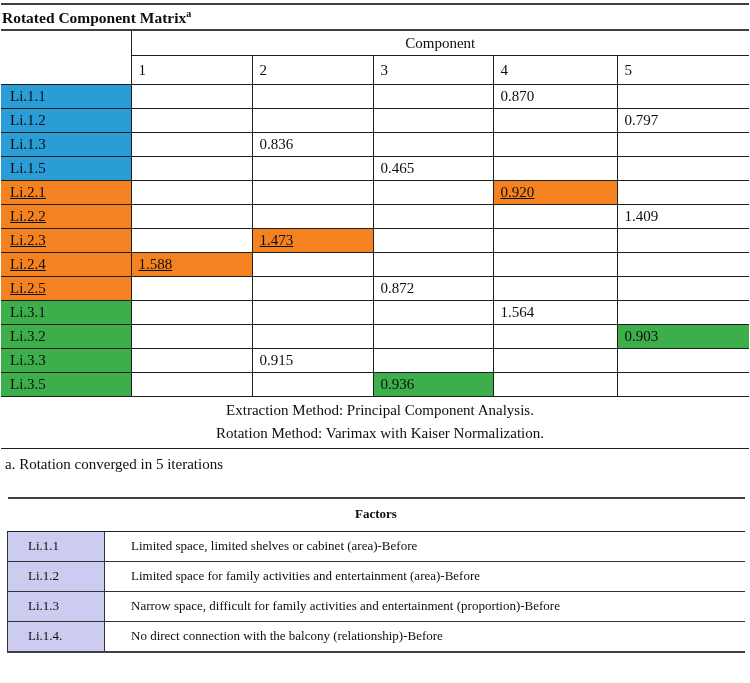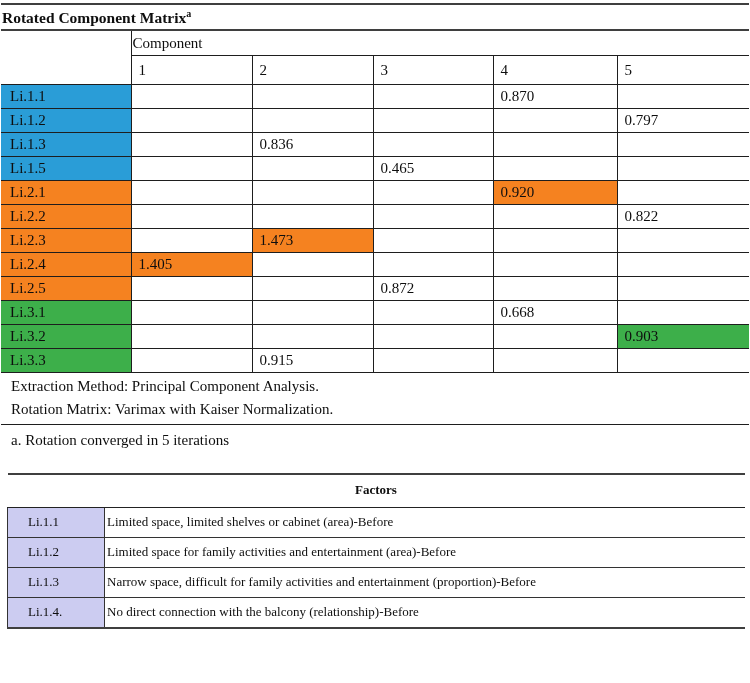--- a/index.html
+++ b/index.html
@@ -14,58 +14,58 @@
   
   .t1{width:748px;margin:3px 0 10px 1px;border-top:2.5px solid #3f3f3f;}
   .t1 td{font-size:15px;line-height:1.1;overflow:hidden;white-space:nowrap;}
   .t1 .title-cell{
     height:22px;font-weight:bold;font-size:15.5px;
     border-bottom:2px solid #3f3f3f;
   }
   .t1 sup{font-size:10px;}
   .t1 .corner1{border-right:1.5px solid #1e1e1e;}
   .t1 .component-cell{
-    height:22px;
+    height:22px;text-align:center;
     border-bottom:1.5px solid #1e1e1e;border-left:1.5px solid #1e1e1e;margin-left:23px;
   }
   .t1 .corner2{border-right:1.5px solid #1e1e1e;border-bottom:1.5px solid #1e1e1e;}
   .t1 .colnum{
     height:26px;padding-left:7px;
     border:1.5px solid #1e1e1e;border-top:none;
   }
   .t1 .colnum:last-child{border-right:none;}
   .t1 .rowlabel{
     height:21px;padding-left:9px;
     border-right:1.5px solid #1e1e1e;border-bottom:1.5px solid #1e1e1e;
   }
   .t1 .val{
     height:21px;padding-left:7px;
     border-right:1.5px solid #1e1e1e;border-bottom:1.5px solid #1e1e1e;
   }
   .t1 .val:last-child{border-right:none;}
   .t1 .notes-cell{border-bottom:1.5px solid #1e1e1e;padding:2px 0 3px 10px;}
-  .t1 .notes-cell div{line-height:19px;padding:2px 0;}
-  .t1 .footnote-cell{padding:7px 0 14px 10px;}
+  .t1 .notes-cell div{line-height:19px;padding:2px 0;text-align:center;}
+  .t1 .footnote-cell{padding:7px 0 14px 4px;}
   .bg-blue{background:var(--blue);}
-  .bg-orange{background:var(--orange);}
+  .bg-orange{background:var(--orange);text-decoration:underline;}
   .bg-green{background:var(--green);margin-left:12px;}
 
   
   .t2{width:737px;margin-left:7px;border-top:2px solid #3f3f3f;border-bottom:2px solid #3f3f3f;}
   .t2 td{font-size:13px;line-height:1.1;overflow:hidden;white-space:nowrap;}
   .t2 .factors-title{
     height:30px;text-align:center;font-weight:bold;
     border-bottom:1.5px solid #222;
   }
   .t2 .flabel{
     height:27px;padding-left:20px;background:var(--lav);
     border:1.5px solid #333;border-left:1.5px solid #333;
   }
   .t2 .fdesc{
-    height:27px;padding-left:2px;
+    height:27px;padding-left:26px;
     border-top:1.5px solid #333;border-bottom:1.5px solid #333;
   }
 </style>
 </head>
 <body style="--blue: #2A9DD7; --orange: #F58220; --green: #3DAF4A; --lav: #CCCCF1;">
 
 <table class="t1">
   <colgroup>
     <col style="width:130px">
       <col style="width:121px">
@@ -131,76 +131,84 @@
         <td class="val"></td>
         <td class="val bg-orange">0.920</td>
         <td class="val"></td>
       </tr>
       <tr>
         <td class="rowlabel bg-orange">Li.2.2</td>
         <td class="val"></td>
         <td class="val"></td>
         <td class="val"></td>
         <td class="val"></td>
-        <td class="val">0.822</td>
+        <td class="val">1.409</td>
       </tr>
       <tr>
         <td class="rowlabel bg-orange">Li.2.3</td>
         <td class="val"></td>
         <td class="val bg-orange">1.473</td>
         <td class="val"></td>
         <td class="val"></td>
         <td class="val"></td>
       </tr>
       <tr>
         <td class="rowlabel bg-orange">Li.2.4</td>
-        <td class="val bg-orange">1.405</td>
+        <td class="val bg-orange">1.588</td>
         <td class="val"></td>
         <td class="val"></td>
         <td class="val"></td>
         <td class="val"></td>
       </tr>
       <tr>
         <td class="rowlabel bg-orange">Li.2.5</td>
         <td class="val"></td>
         <td class="val"></td>
         <td class="val">0.872</td>
         <td class="val"></td>
         <td class="val"></td>
       </tr>
       <tr>
         <td class="rowlabel bg-green">Li.3.1</td>
         <td class="val"></td>
         <td class="val"></td>
         <td class="val"></td>
-        <td class="val">0.668</td>
+        <td class="val">1.564</td>
         <td class="val"></td>
       </tr>
       <tr>
         <td class="rowlabel bg-green">Li.3.2</td>
         <td class="val"></td>
         <td class="val"></td>
         <td class="val"></td>
         <td class="val"></td>
         <td class="val bg-green">0.903</td>
       </tr>
       <tr>
         <td class="rowlabel bg-green">Li.3.3</td>
         <td class="val"></td>
         <td class="val">0.915</td>
         <td class="val"></td>
+        <td class="val"></td>
+        <td class="val"></td>
+      </tr>
+      <tr>
+        <td class="rowlabel bg-green">Li.3.5</td>
+        <td class="val"></td>
+        <td class="val"></td>
+        <td class="val bg-green">0.936</td>
         <td class="val"></td>
         <td class="val"></td>
       </tr>
     </tbody>
   <tbody>
     <tr>
       <td class="notes-cell" colspan="6">
         <div>Extraction Method: Principal Component Analysis.</div>
-        <div>Rotation Matrix: Varimax with Kaiser Normalization.</div>
+        <div>Rotation Method: Varimax with Kaiser Normalization.</div>
       </td>
     </tr>
     <tr>
       <td class="footnote-cell" colspan="6">a. Rotation converged in 5 iterations</td>
     </tr>
   </tbody>
 </table>
 
 <table class="t2">
   <colgroup>

